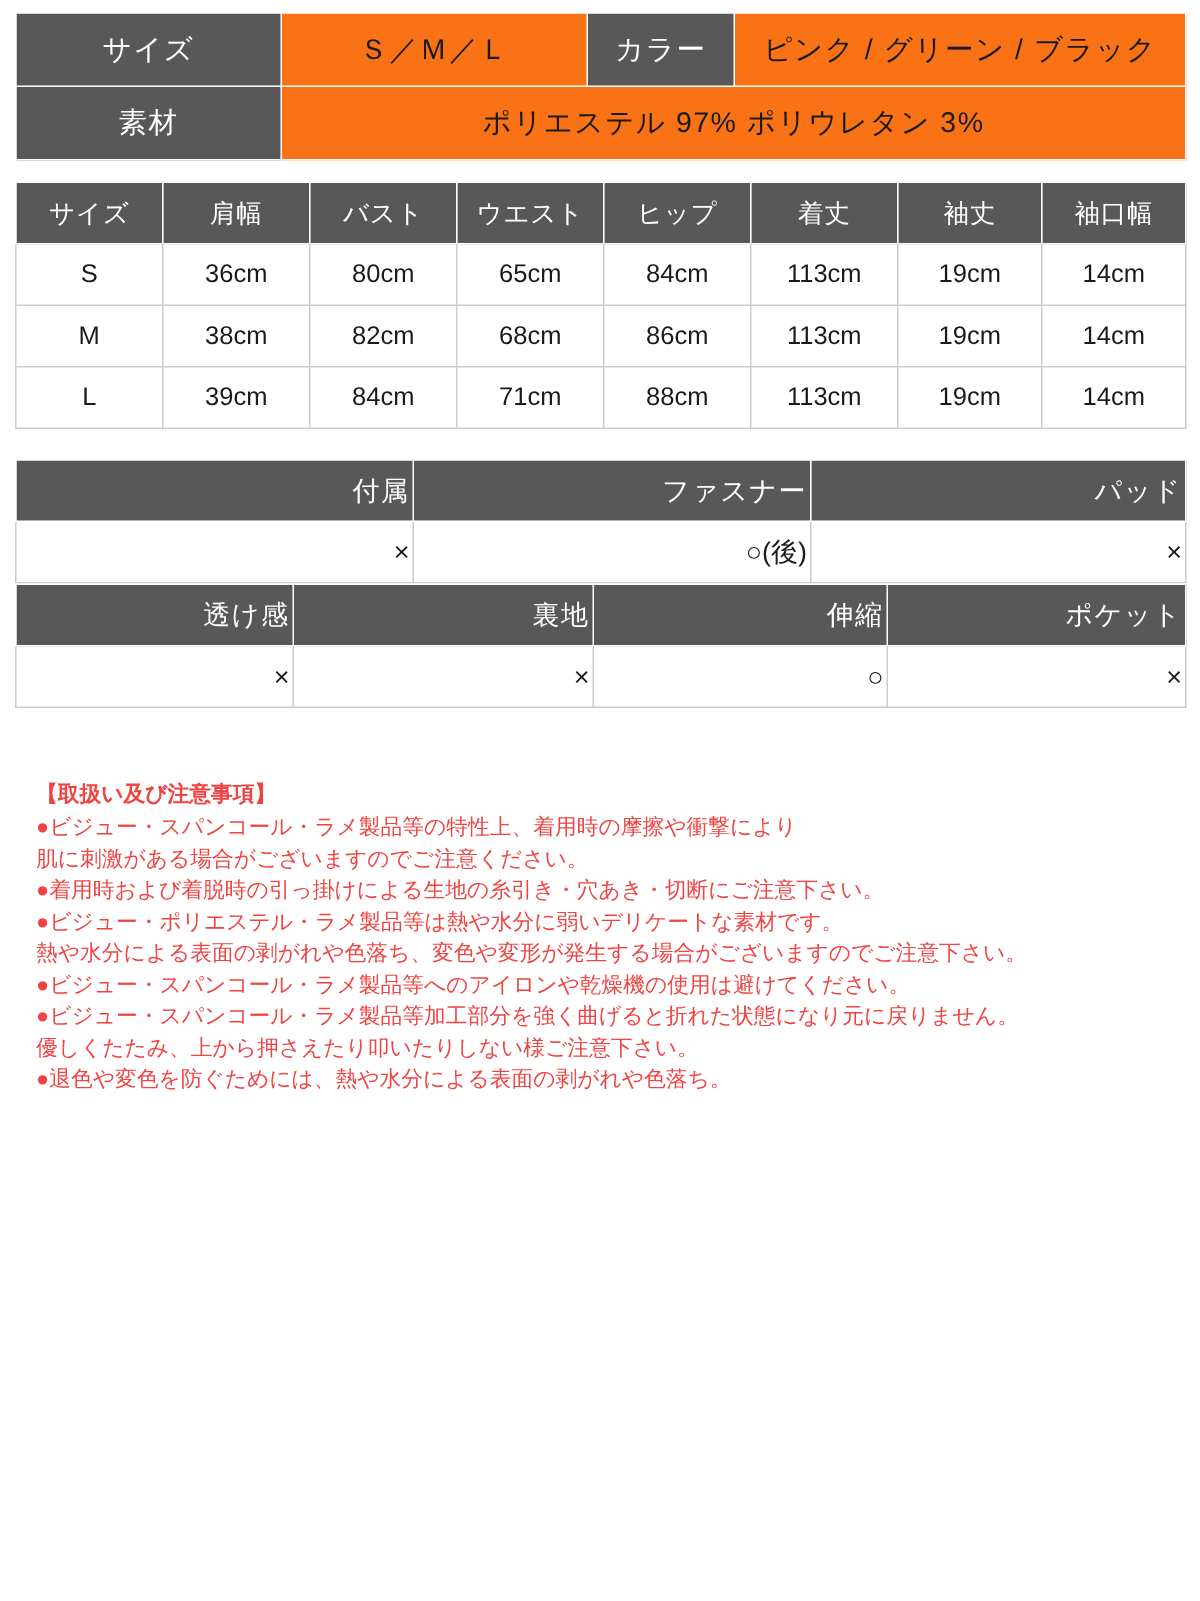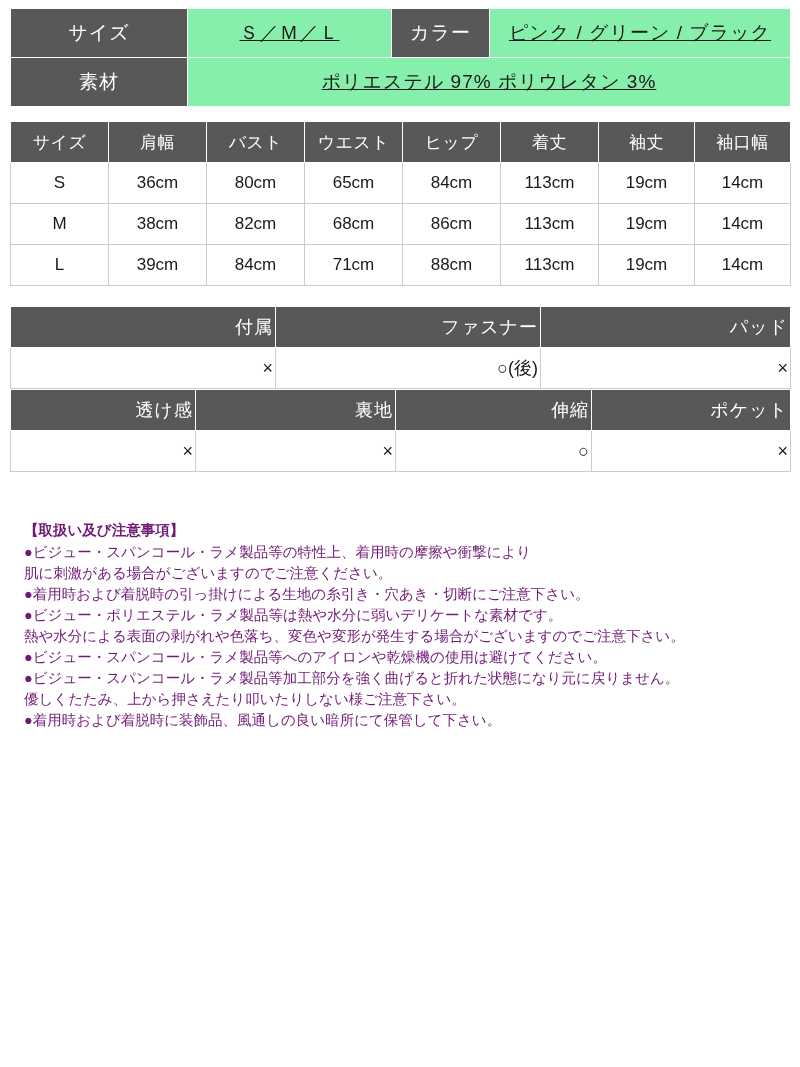--- a/index.html
+++ b/index.html
@@ -34,24 +34,23 @@
     vertical-align: middle;
     border: 1px solid #ffffff;
     padding: 0 4px;
   }
   .spec-table td.hdr {
     background: #585858;
     color: #ffffff;
     letter-spacing: 1px;
   }
   .spec-table td.val {
-    background: #86efac;
+    background: #f97316;
     color: #1a1a1a;
     letter-spacing: 1px;
-    text-decoration: underline;
   }
 
   
   .size-wrap { margin-top: 14px; }
   .size-table td, .size-table th {
     height: 40px;
     font-size: 17px;
     text-align: center;
     vertical-align: middle;
     border: 1px solid #cccccc;
@@ -90,21 +89,21 @@
     color: #1a1a1a;
     border: 1px solid #cccccc;
     font-size: 18px;
   }
 
   
   .notes {
     margin-top: 48px;
     font-size: 14.5px;
     line-height: 21px;
-    color: #701a75;
+    color: #ef4444;
     padding-left: 14px;
   }
   .notes .note-title {
     font-weight: bold;
     margin-bottom: 1px;
   }
   .notes .note-line {
     white-space: pre;
   }
 </style>
@@ -243,16 +242,16 @@
   <div class="notes">
     <div class="note-title">【取扱い及び注意事項】</div>
     <div class="note-line">●ビジュー・スパンコール・ラメ製品等の特性上、着用時の摩擦や衝撃により</div>
     <div class="note-line">肌に刺激がある場合がございますのでご注意ください。</div>
     <div class="note-line">●着用時および着脱時の引っ掛けによる生地の糸引き・穴あき・切断にご注意下さい。</div>
     <div class="note-line">●ビジュー・ポリエステル・ラメ製品等は熱や水分に弱いデリケートな素材です。</div>
     <div class="note-line">熱や水分による表面の剥がれや色落ち、変色や変形が発生する場合がございますのでご注意下さい。</div>
     <div class="note-line">●ビジュー・スパンコール・ラメ製品等へのアイロンや乾燥機の使用は避けてください。</div>
     <div class="note-line">●ビジュー・スパンコール・ラメ製品等加工部分を強く曲げると折れた状態になり元に戻りません。</div>
     <div class="note-line">優しくたたみ、上から押さえたり叩いたりしない様ご注意下さい。</div>
-    <div class="note-line">●着用時および着脱時に装飾品、風通しの良い暗所にて保管して下さい。</div>
+    <div class="note-line">●退色や変色を防ぐためには、熱や水分による表面の剥がれや色落ち。</div>
   </div>
 
 </div>
 
 </body></html>

